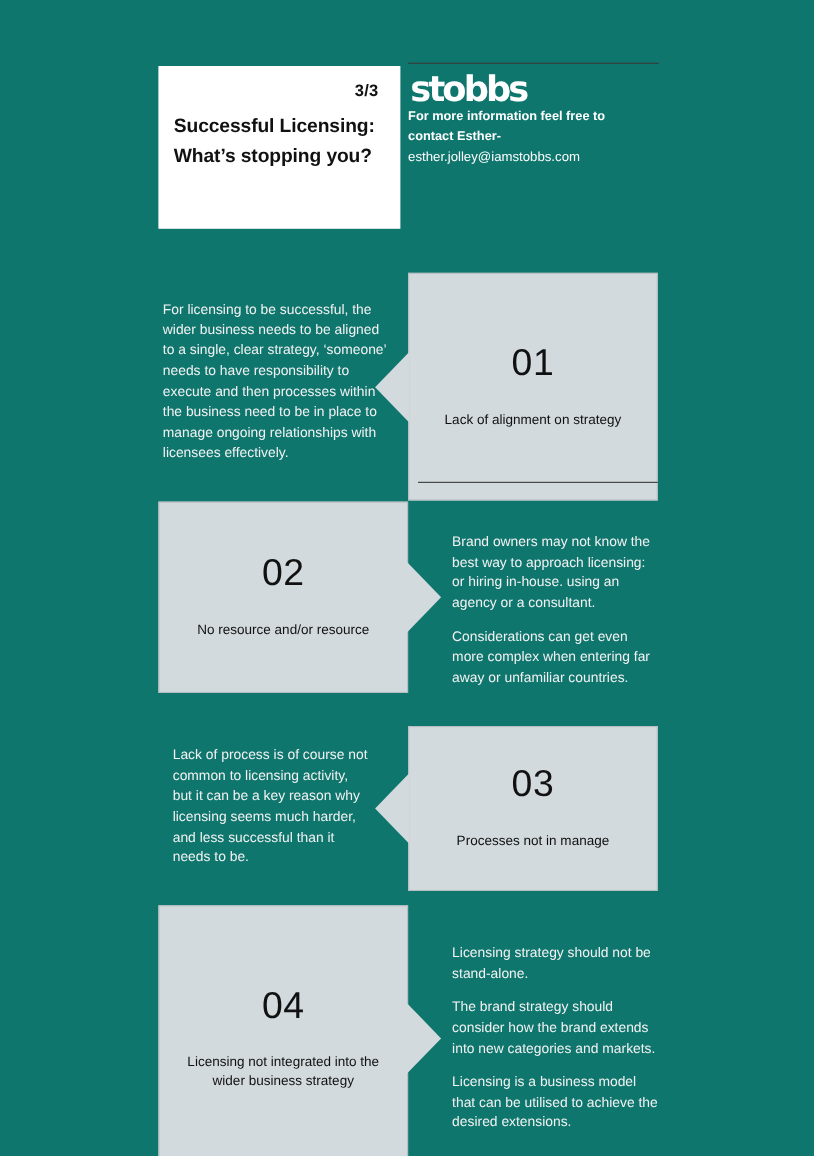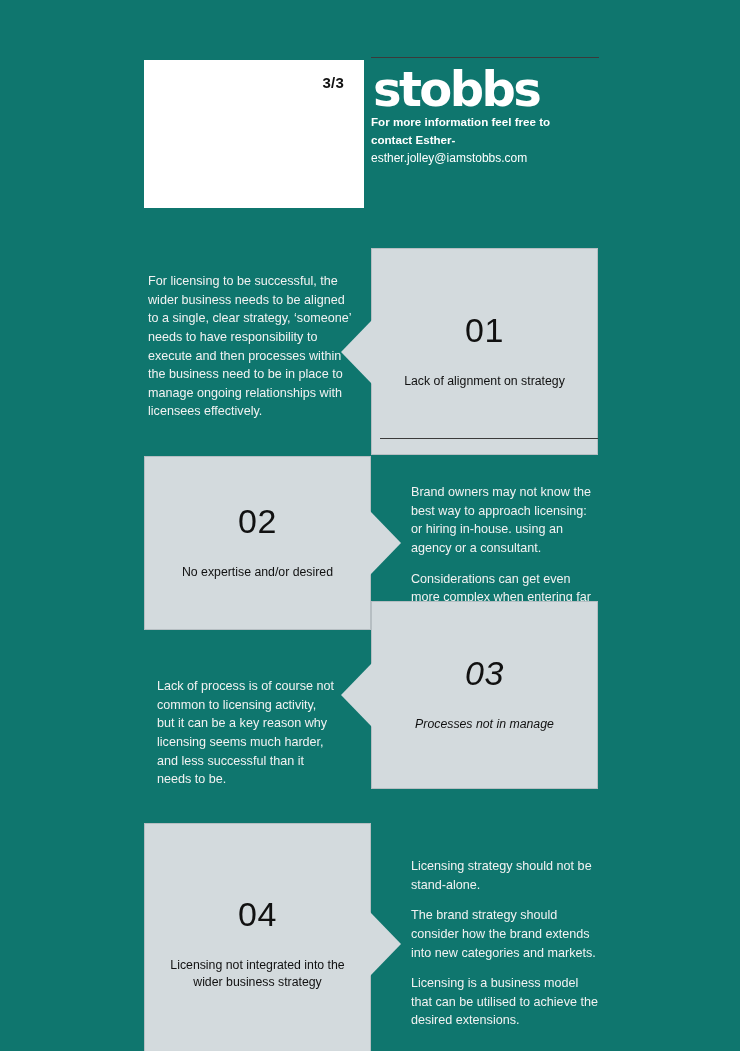--- a/index.html
+++ b/index.html
@@ -23,21 +23,21 @@
     text-align:right;font-size:15px;font-weight:700;color:#111;
     letter-spacing:.2px;margin:0 2px 10px 0;
   }
   .title-text{
     font-size:17.5px;font-weight:700;line-height:1.52;color:#111;
     letter-spacing:-.1px;
   }
 
   .brand-area{left:371px;top:60px;width:228px;height:148px;}
   .brand-logo{
-    font-size:48px;font-weight:700;line-height:1;color:#fff;
+    font-size:32px;font-weight:700;line-height:1;color:#fff;
     letter-spacing:-2.6px;margin:5px 0 0 2px;
     font-family:"DejaVu Sans","Liberation Sans",sans-serif;
   }
   .contact-block{}
   .contact-strong{
     font-size:11.6px;font-weight:700;line-height:1.52;color:#fff;
   }
   .contact-email{
     font-size:12px;font-weight:400;line-height:1.52;color:#fff;margin-top:1px;
   }
@@ -82,20 +82,21 @@
 </style>
 </head>
 <body>
 
 <div class="canvas">
 
   <div class="abs divider" style="left:371px;top:57px;width:228px;"></div>
 
   <div class="abs title-card">
     <div class="page-counter">3/3</div>
+    <div class="title-text">Successful Licensing: What’s stopping you?</div>
   </div>
 
   <div class="abs brand-area">
     <div class="brand-logo">stobbs</div>
     <div class="contact-block">
       <div class="contact-strong">For more information feel free to</div>
       <div class="contact-strong">contact Esther-</div>
       <div class="contact-email">esther.jolley@iamstobbs.com</div>
     </div>
   </div>
@@ -108,33 +109,33 @@
     <div class="notch notch-left"></div>
     <div class="num">01</div>
     <div class="cap">Lack of alignment on strategy</div>
   </div>
 
   <div class="abs divider" style="left:380px;top:438px;width:218px;"></div>
 
   <div class="abs card" style="left:144px;top:456px;width:227px;height:174px;">
     <div class="notch notch-right"></div>
     <div class="num">02</div>
-    <div class="cap">No expertise and/or desired</div>
+    <div class="cap">No resource and/or resource</div>
   </div>
 
   <div class="abs copy" style="left:411px;top:461px;width:187px;">
     <p>Brand owners may not know the best way to approach licensing: or hiring in-house. using an agency or a consultant.</p>
     <p>Considerations can get even more complex when entering far away or unfamiliar countries.</p>
   </div>
 
   <div class="abs copy" style="left:157px;top:655px;width:180px;">
     <p>Lack of process is of course not common to licensing activity, but it can be a key reason why licensing seems much harder, and less successful than it needs to be.</p>
   </div>
 
-  <div class="abs card" style="left:371px;top:601px;width:227px;height:188px;font-style:italic;">
+  <div class="abs card" style="left:371px;top:660px;width:227px;height:150px;">
     <div class="notch notch-left"></div>
     <div class="num">03</div>
     <div class="cap">Processes not in manage</div>
   </div>
 
   <div class="abs card" style="left:144px;top:823px;width:227px;height:242px;">
     <div class="notch notch-right"></div>
     <div class="num">04</div>
     <div class="cap">Licensing not integrated into the wider business strategy</div>
   </div>

